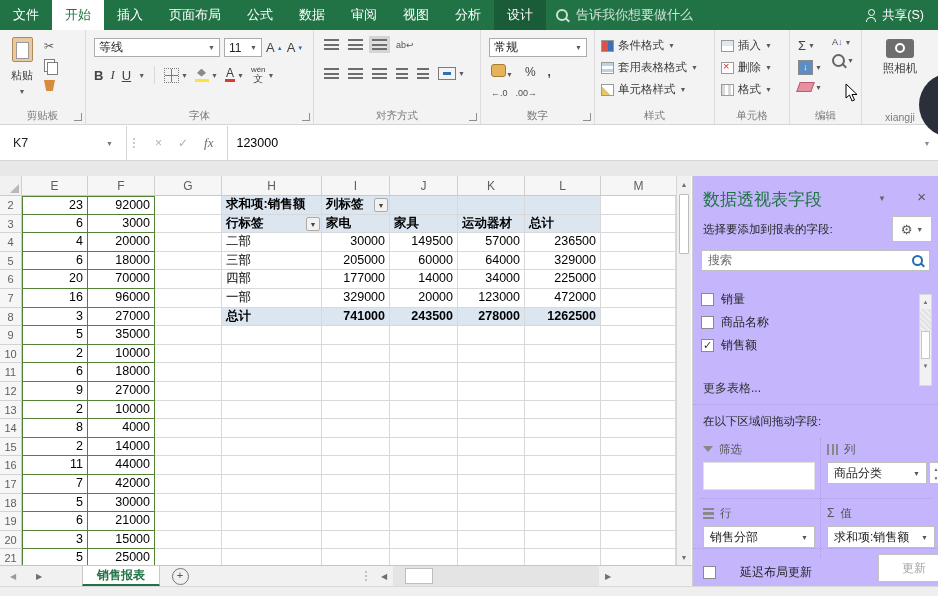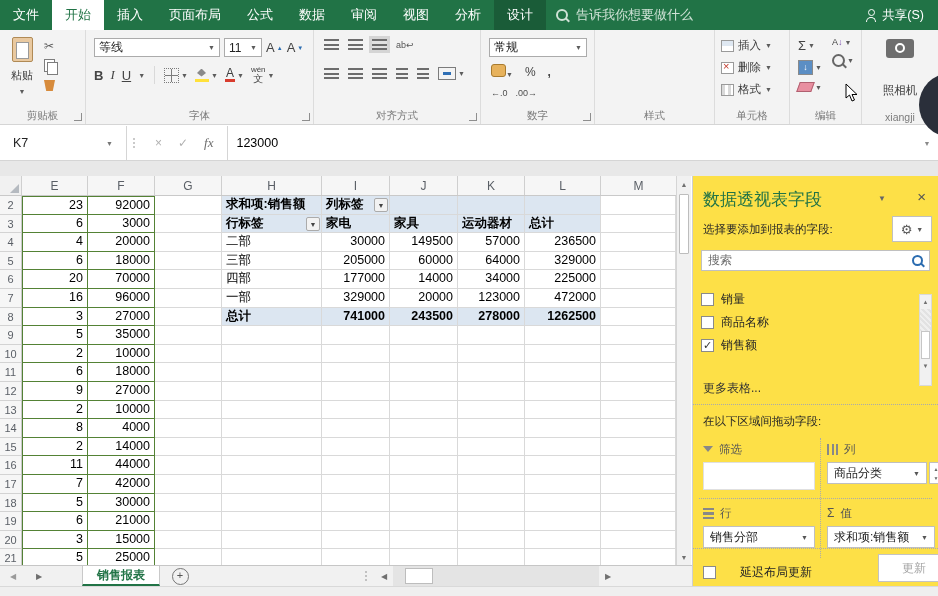--- a/index.html
+++ b/index.html
@@ -84,21 +84,21 @@
   .filldown{width:13px;height:13px;border:1px solid #8a8a8a;background:#5b8ec4;color:#fff;font-size:9px;line-height:12px;text-align:center}
   .sort-ic{font-size:9px;color:#444;line-height:1;text-align:left}
   .sort-ic i{color:#7b4fb0;font-style:normal}
   .find-ic{width:9px;height:9px;border:2px solid #666;border-radius:50%;position:relative;display:inline-block}
   .find-ic::after{content:"";position:absolute;width:5px;height:2px;background:#666;transform:rotate(45deg);right:-4px;bottom:-2px}
   .eraser{width:13px;height:8px;background:#e88fa0;border:1px solid #b06070;transform:skewX(-20deg)}
   
   .cam-btn{position:absolute;left:0;right:0;top:9px;text-align:center}
   .cam-ic{display:inline-block;width:28px;height:19px;background:#6e6e6e;border-radius:3px;position:relative}
   .cam-ic::before{content:"";position:absolute;left:9px;top:4px;width:10px;height:10px;border:2px solid #fff;border-radius:50%;box-sizing:border-box}
-  .cam-lbl{display:block;font-size:11.5px;color:#3c3c3c;margin-top:22px}
+  .cam-lbl{display:block;font-size:11.5px;color:#3c3c3c;margin-top:0}
 
   
   #fbar{left:0;top:126px;width:938px;height:35px;background:#fff;border-bottom:1px solid #d5d5d5;display:flex;align-items:stretch;box-sizing:border-box}
   #namebox{width:100px;border-right:1px solid #d5d5d5;display:flex;align-items:center;padding:0 13px;font-size:12.5px;color:#222}
   #namebox .tiny-dd{margin-left:auto;color:#777}
   .grip{width:14px;display:flex;flex-direction:column;align-items:center;justify-content:center;gap:2px}
   .grip i{width:2px;height:2px;background:#b9b9b9;border-radius:50%}
   #fbtns{display:flex;align-items:center;gap:16px;padding:0 14px;border-right:1px solid #d5d5d5;color:#b0b0b0}
   #fbtns .fxl{font-family:"Liberation Serif",serif;font-style:italic;color:#6d6d6d;font-size:13px}
   #fvalue{flex:1;display:flex;align-items:center;padding:0 8px;font-size:12.5px;color:#000}
@@ -143,21 +143,21 @@
   #addsheet{width:40px;display:flex;align-items:center;justify-content:center}
   #addsheet i{width:15px;height:15px;border:1px solid #767676;border-radius:50%;font-style:normal;font-size:11px;line-height:13px;text-align:center;color:#555}
   #hgrip{margin-left:165px;display:flex;flex-direction:column;justify-content:center;gap:2px;width:10px}
   #hgrip i{width:2px;height:2px;background:#b0b0b0;border-radius:50%}
   .hbtn{width:18px;display:flex;align-items:center;justify-content:center;font-size:8px;color:#707070}
   #htrack{width:206px;background:#e4e4e4;position:relative}
   #hthumb{position:absolute;left:12px;top:2px;bottom:2px;width:26px;background:#fff;border:1px solid #bdbdbd}
   #bottomstrip{left:0;top:586px;width:938px;height:10px;background:#efefef;border-top:1px solid #d9d9d9;box-sizing:border-box}
 
   
-  #pane{left:692px;top:176px;width:246px;height:410px;background:#fde047;border-left:1px solid #cfcfcf;box-sizing:border-box;overflow:hidden}
+  #pane{left:692px;top:176px;width:246px;height:410px;background:#c4b5fd;border-left:1px solid #cfcfcf;box-sizing:border-box;overflow:hidden}
   .p-title{position:absolute;left:10px;top:12px;font-size:17px;color:#217346;white-space:nowrap}
   .p-ddbtn{position:absolute;right:52px;top:18px;font-size:8px;color:#666}
   .p-close{position:absolute;right:12px;top:12px;font-size:15px;color:#555}
   .p-sub{position:absolute;left:10px;top:46px;font-size:11.5px;color:#262626}
   .gearbox{position:absolute;right:6px;top:40px;width:40px;height:26px;background:#fff;border:1px solid #c0c0c0;
            display:flex;align-items:center;justify-content:center;gap:4px;color:#555;font-size:13px;box-sizing:border-box}
   .p-search{position:absolute;left:8px;top:74px;right:8px;height:21px;background:#fff;border:1px solid #c0c0c0;
             display:flex;align-items:center;padding:0 6px;color:#6e6e6e;font-size:12px;box-sizing:border-box}
   .bluemag{margin-left:auto;width:7px;height:7px;border:2px solid #2b6cb0;border-radius:50%;position:relative}
   .bluemag::after{content:"";position:absolute;width:5px;height:2px;background:#2b6cb0;transform:rotate(45deg);right:-4px;bottom:-2px}
@@ -345,20 +345,40 @@
       </div>
       <div class="num-row3">
         <span>←.0</span>
         <span>.00→</span>
       </div>
       <div class="rg-label">数字</div>
       <span class="launcher"></span>
     </div>
 
     <div class="rgroup" style="width:120px">
+      <div class="stk">
+
+          <div class="stk-item">
+            <span class="mic ic-cf"></span>
+            <span>条件格式</span>
+            <span class="tiny-dd">▼</span>
+          </div>
+
+          <div class="stk-item">
+            <span class="mic ic-ft"></span>
+            <span>套用表格格式</span>
+            <span class="tiny-dd">▼</span>
+          </div>
+
+          <div class="stk-item">
+            <span class="mic ic-cs"></span>
+            <span>单元格样式</span>
+            <span class="tiny-dd">▼</span>
+          </div>
+        </div>
       <div class="rg-label">样式</div>
     </div>
 
     <div class="rgroup" style="width:75px">
       <div class="stk">
 
           <div class="stk-item">
             <span class="mic ic-ins"></span>
             <span>插入</span>
             <span class="tiny-dd">▼</span>

